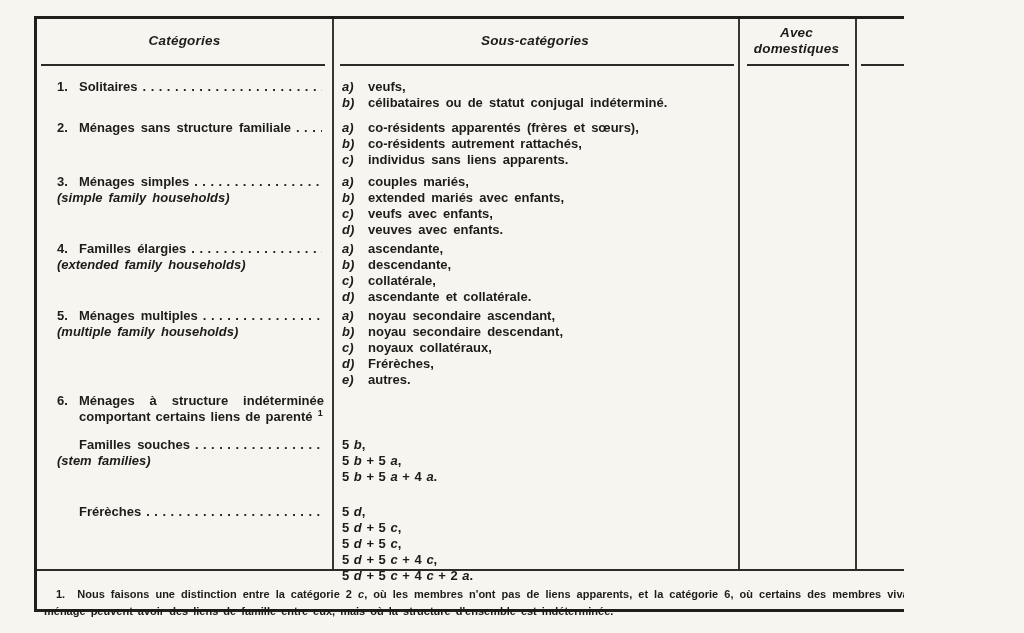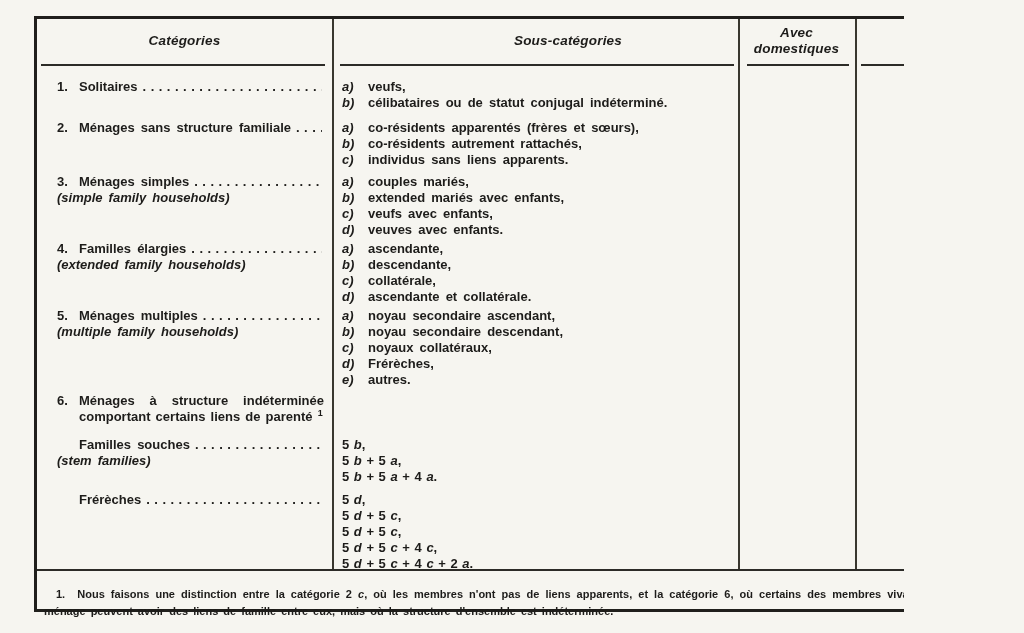--- a/index.html
+++ b/index.html
@@ -23,34 +23,34 @@
   .hl1{left:4px;width:284px;}
   .hl2{left:303px;width:394px;}
   .hl3{left:710px;width:102px;}
   .hl4{left:824px;width:108px;}
   
   .hdr{
     position:absolute;font-style:italic;font-weight:bold;font-size:13.5px;
     text-align:center;line-height:16px;letter-spacing:.2px;
   }
   .hdr-cat{left:0;top:14px;width:295px;}
-  .hdr-sub{left:280px;top:14px;width:406px;padding-left:48px;}
+  .hdr-sub{left:295px;top:14px;width:406px;}
   .hdr-avec{left:701px;top:6px;width:117px;}
   .hdr-sans{left:818px;top:6px;width:118px;margin-left:36px;}
   
   .rows{position:absolute;left:0;top:47px;width:936px;font-size:13px;font-weight:bold;line-height:16px;}
   .row{display:flex;}
   .row:nth-child(1){margin-top:13px}
   .row:nth-child(2){margin-top:9px}
   .row:nth-child(3){margin-top:6px}
   .row:nth-child(4){margin-top:3px}
   .row:nth-child(5){margin-top:3px}
   .row:nth-child(6){margin-top:5px}
   .row:nth-child(7){margin-top:12px}
-  .row:nth-child(8){margin-top:7px}
+  .row:nth-child(8){margin-top:19px}
   .cat-cell{flex:0 0 auto;width:295px;box-sizing:border-box;padding:0 8px 0 20px;}
   .cat-line{display:flex;align-items:baseline;}
   .cat-num{flex:0 0 auto;width:22px;}
   .cat-label{white-space:nowrap;word-spacing:2.5px;}
   .cat-label.wrap{white-space:normal;flex:1;text-align:justify;word-spacing:1.5px;}
   .dots{flex:1 1 auto;overflow:hidden;white-space:nowrap;margin:0 2px 0 5px;}
   .dots::after{content:"...........................................................";letter-spacing:4.5px;}
   .cat-sub{font-style:italic;word-spacing:2.5px;}
   .sub-cell{flex:0 0 auto;width:406px;box-sizing:border-box;padding-left:10px;}
   .item-line{display:flex;}

